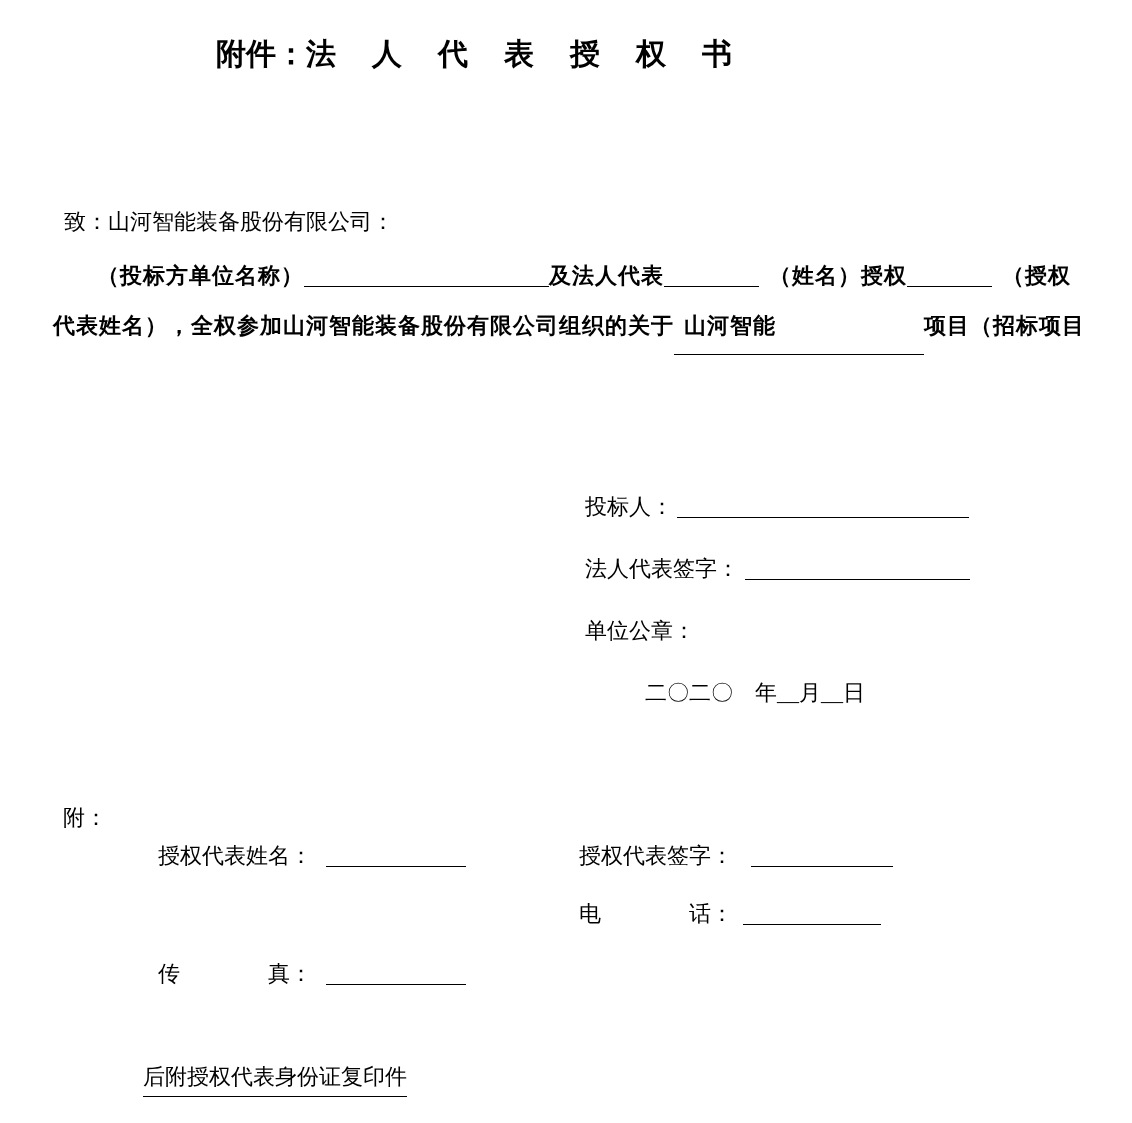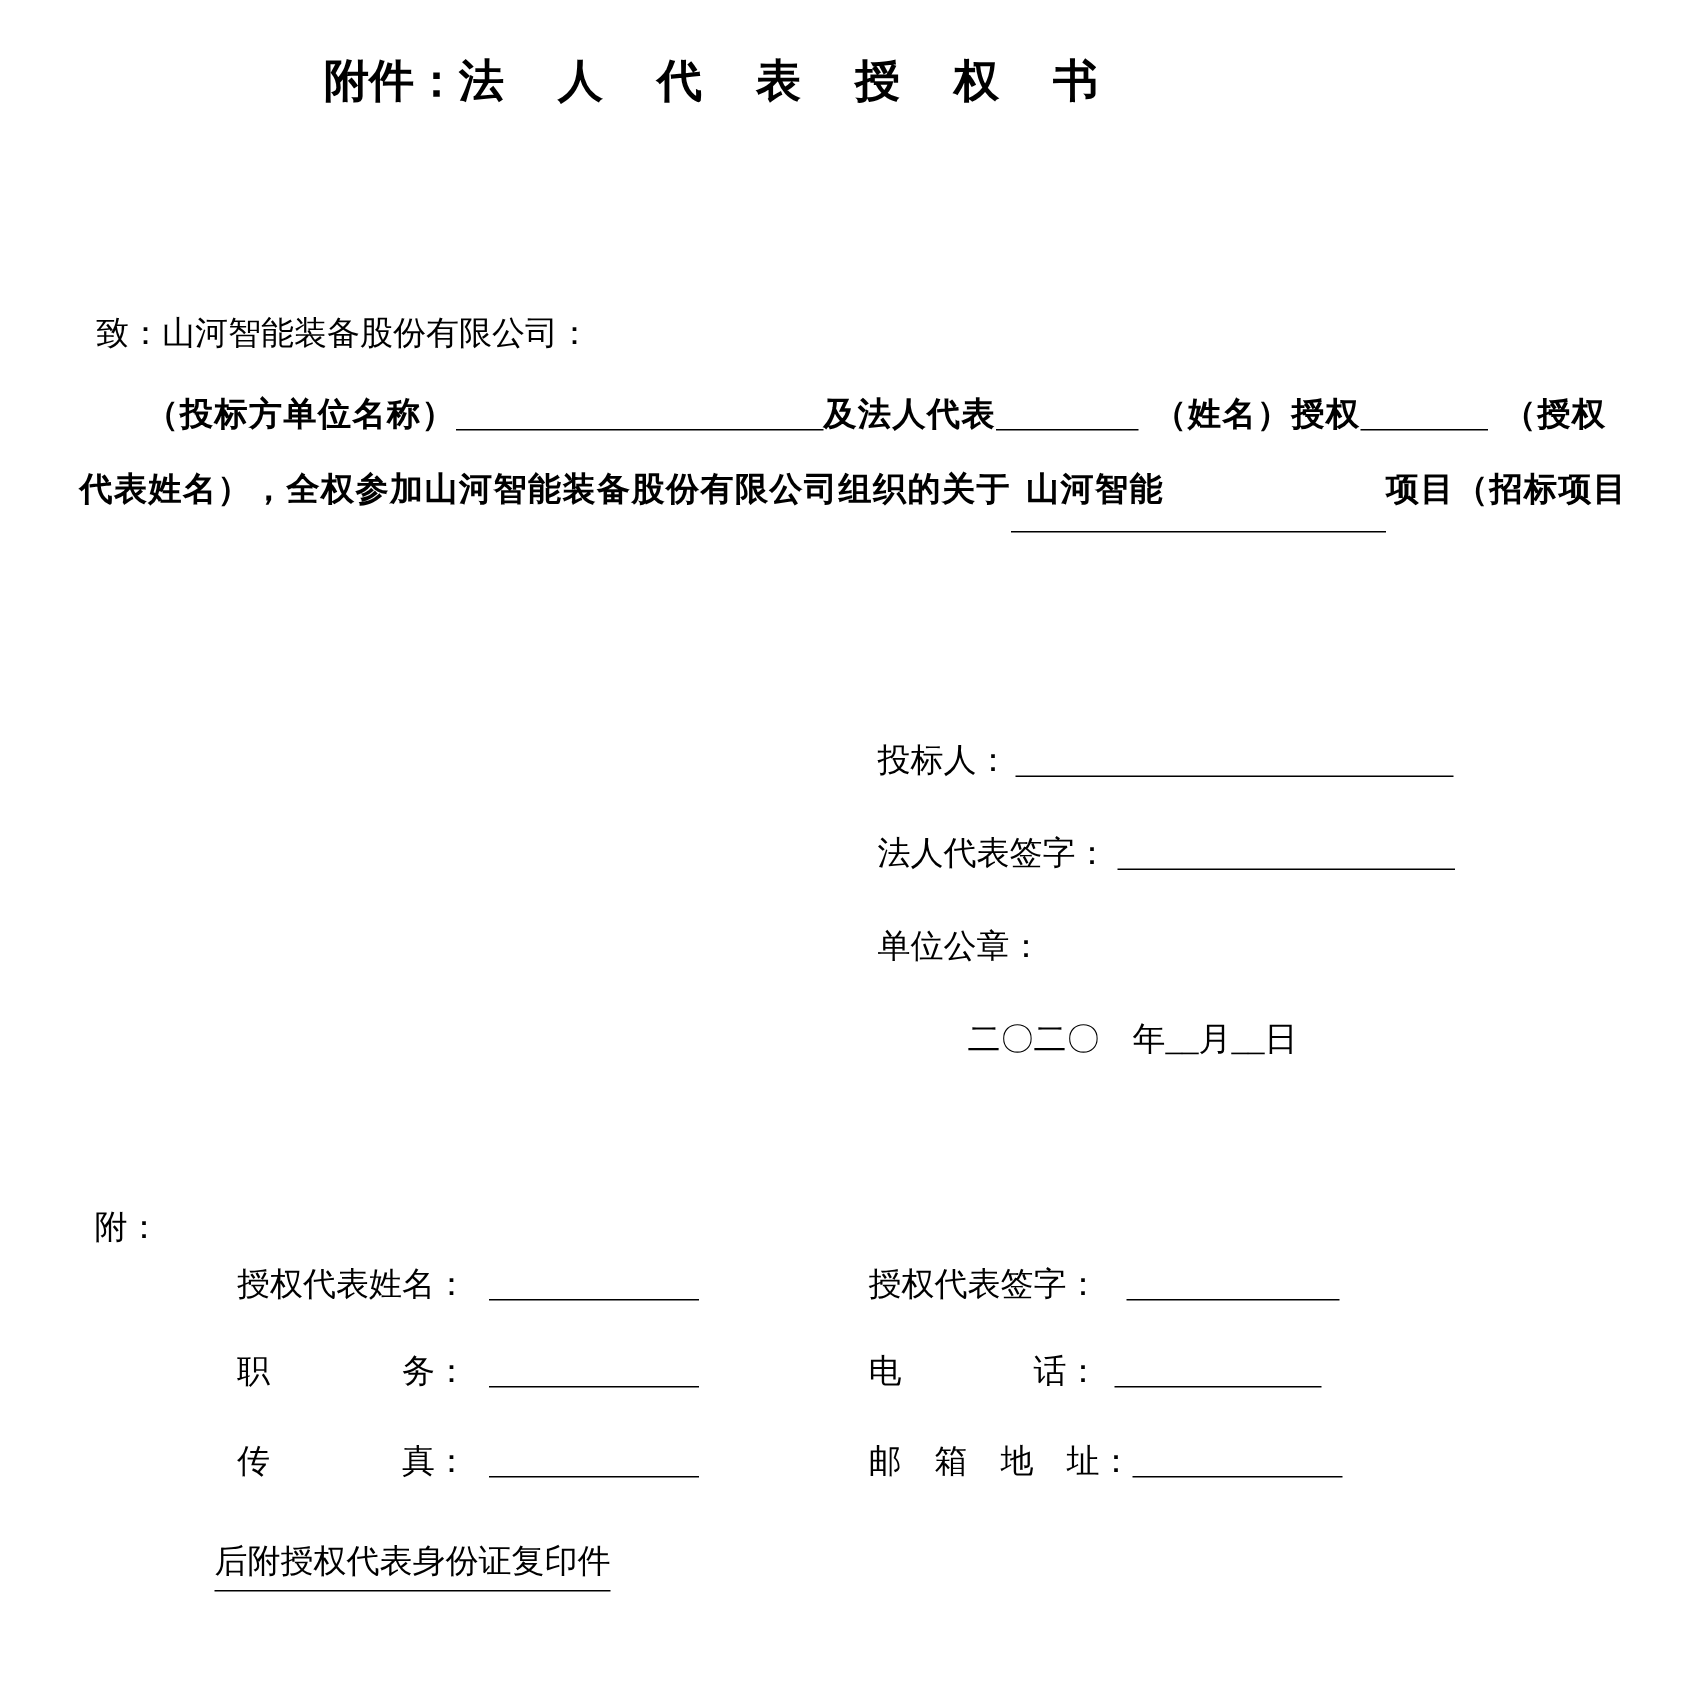--- a/index.html
+++ b/index.html
@@ -67,21 +67,21 @@
   .attach-row { left: 0; width: 1132px; height: 30px; line-height: 30px; margin-left: 44px; }
   .row1 { top: 841px; } .row2 { top: 899px; } .row3 { top: 959px; }
   .cell-left  { position: absolute; left: 114px; white-space: nowrap; }
   .cell-right { position: absolute; left: 535px; white-space: nowrap; }
   .fb-left   { width: 140px; margin-left: 14px; }
   .fb-right1 { width: 142px; margin-left: 18px; }
   .fb-right2 { width: 138px; margin-left: 10px; }
   .fb-right3 { width: 140px; margin-left: 0; }
 
   
-  .footer-note { top: 1026px; left: 143px; line-height: 30px; }
+  .footer-note { top: 1062px; left: 143px; line-height: 30px; }
   .footer-note .underlined {
     display: inline-block;
     border-bottom: 1px solid #000;
     padding-bottom: 4px;
   }
 </style>
 </head>
 <body>
 
 <div class="abs title">
@@ -106,23 +106,21 @@
 </div>
 <div class="abs sig-row sig-date">二〇二〇　年__月__日</div>
 
 <div class="abs attach-heading">附：</div>
 
 <div class="abs attach-row row1">
   <span class="cell-left"><span>授权代表姓名：</span><span class="blank fb-left"></span></span>
   <span class="cell-right"><span>授权代表签字：</span><span class="blank fb-right1"></span></span>
 </div>
 <div class="abs attach-row row2">
-  <span class="cell-left"><span>职　　　　务：</span><span class="blank fb-left"></span></span>
   <span class="cell-right"><span>电　　　　话：</span><span class="blank fb-right2"></span></span>
 </div>
 <div class="abs attach-row row3">
   <span class="cell-left"><span>传　　　　真：</span><span class="blank fb-left"></span></span>
-  <span class="cell-right"><span>邮　箱　地　址：</span><span class="blank fb-right3"></span></span>
 </div>
 
 <div class="abs footer-note">
   <span class="underlined">后附授权代表身份证复印件</span>
 </div>
 
 </body></html>

